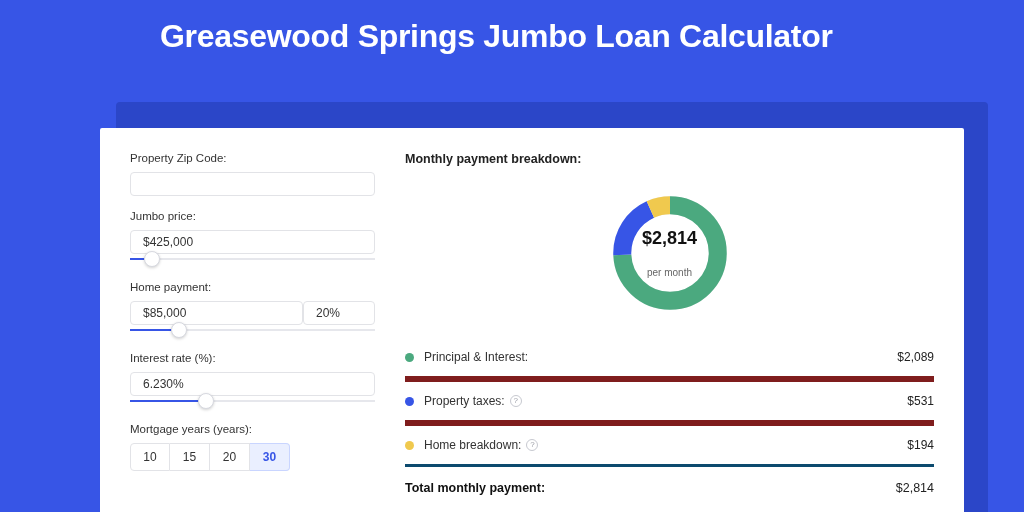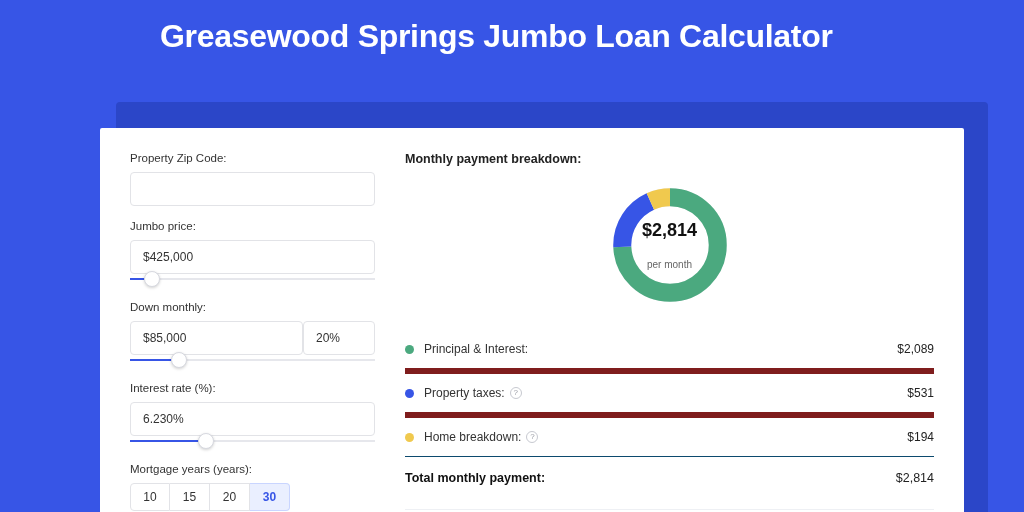--- a/index.html
+++ b/index.html
@@ -3,49 +3,49 @@
 <meta charset="utf-8">
 <style>
   *{box-sizing:border-box;margin:0;padding:0;font-family:-apple-system,BlinkMacSystemFont,"Segoe UI",Arial,sans-serif}
   body{background:#3755e6;width:1024px;height:512px;overflow:hidden;position:relative}
   .page-title{color:#fff;font-size:32px;font-weight:700;text-align:left;padding:18px 0 16px 160px;letter-spacing:-.3px}
   .shadow-card{position:absolute;left:116px;top:102px;right:36px;height:420px;background:#2b46c8;border-radius:4px}
   .card{position:absolute;left:100px;top:128px;right:60px;background:#fff;border-radius:2px 2px 0 0;padding:24px 30px 0 30px;display:flex;gap:30px;height:420px}
   .left{width:245px;flex:0 0 245px}
   .right{flex:1;min-width:0}
   .field-label{font-size:11.5px;color:#333;margin:0 0 8px 0}
-  .text-input{width:100%;height:34px;border:1px solid #e2e3e7;border-radius:4px;padding:0 12px;font-size:12px;color:#333;background:#fff}
+  .text-input{width:100%;height:24px;border:1px solid #e2e3e7;border-radius:4px;padding:0 12px;font-size:12px;color:#333;background:#fff}
   .text-input::placeholder{color:#888}
   .input-row{display:flex;}
   .input-row .text-input{flex:1}
   .input-row .text-input.small{flex:0 0 72px}
   .slider-wrap{position:relative;height:16px;margin:-3px 0 14px 0}
   .slider-track{position:absolute;left:0;right:0;top:7px;height:2px;background:#e6e7ec}
   .slider-fill{position:absolute;left:0;top:7px;height:2px;background:#3755e6}
   .slider-thumb{position:absolute;top:0;width:16px;height:16px;border-radius:50%;background:#fff;border:1px solid #d7d9e0;box-shadow:0 1px 3px rgba(0,0,0,.18)}
   .period-row{display:flex;gap:0;margin-top:6px}
   .period-btn{height:28px;width:40px;border:1px solid #e2e3e7;background:#fff;font-size:12px;color:#333;cursor:pointer;display:flex;align-items:center;justify-content:center}
   .period-btn:first-child{border-radius:4px 0 0 4px}
   .period-btn:last-child{border-radius:0 4px 4px 0}
   .period-btn+.period-btn{border-left:none}
   .period-btn.active{background:#eaefff;color:#3755e6;font-weight:600;border-color:#c9d5ff}
-  .section-title{font-size:12.5px;font-weight:700;color:#222;margin-bottom:16px}
+  .section-title{font-size:12.5px;font-weight:700;color:#222;margin-bottom:24px}
   .donut-wrap{display:flex;justify-content:center;margin:0 0 22px 0}
   .donut{position:relative;width:126px;height:126px}
   .donut svg{width:126px;height:126px;transform:rotate(-90deg)}
   .donut-center{position:absolute;inset:0;display:flex;flex-direction:column;align-items:center;justify-content:center}
   .donut-val{font-size:18px;font-weight:700;color:#111}
   .donut-sub{font-size:10px;color:#666;margin-top:18px}
   .legend-row{display:flex;align-items:center;padding:12px 0;border-bottom:6px solid #7f1d1d;font-size:12px;color:#333}
   .legend-row:last-of-type{border-bottom:none}
   .dot{width:9px;height:9px;border-radius:50%;margin-right:10px;flex:0 0 9px}
   .legend-label{flex:1;display:flex;align-items:center;gap:5px}
   .info-icon{width:12px;height:12px;border:1px solid #c7c9d0;border-radius:50%;display:inline-flex;align-items:center;justify-content:center;font-size:8px;color:#9a9ca5;line-height:1}
   .legend-val{font-weight:400;color:#222}
-  .total-row{display:flex;align-items:flex-end;padding:14px 0 16px 0;font-size:12.5px;font-weight:700;color:#111;border-top:1px solid #0c4a6e;margin-top:0}
+  .total-row{display:flex;align-items:flex-end;padding:14px 0 16px 0;font-size:12.5px;font-weight:700;color:#111;border-top:3px solid #0c4a6e;margin-top:0}
   .total-row .legend-label{flex:1}
   .amort-sec{border-top:1px solid #eef0f4;padding-top:18px;margin-top:8px}
   .gap-block{margin-bottom:14px}
 </style>
 </head>
 <body>
 
 <h1 class="page-title">Greasewood Springs Jumbo Loan Calculator</h1>
 <div class="shadow-card"></div>
 
@@ -61,21 +61,21 @@
       <div class="field-label">Jumbo price:</div>
       <input class="text-input" value="$425,000" style="">
       <div class="slider-wrap">
         <div class="slider-track"></div>
         <div class="slider-fill" id="hp-fill" style="width: 9%;"></div>
         <div class="slider-thumb" id="hp-thumb" style="left: calc(9% - 8px);"></div>
       </div>
     </div>
 
     <div>
-      <div class="field-label">Down monthly:</div>
+      <div class="field-label">Home payment:</div>
       <div class="input-row">
         <input class="text-input" value="$85,000" style="">
         <input class="text-input small" value="20%" style="">
       </div>
       <div class="slider-wrap">
         <div class="slider-track"></div>
         <div class="slider-fill" id="dp-fill" style="width: 20%;"></div>
         <div class="slider-thumb" id="dp-thumb" style="left: calc(20% - 8px);"></div>
       </div>
     </div>

